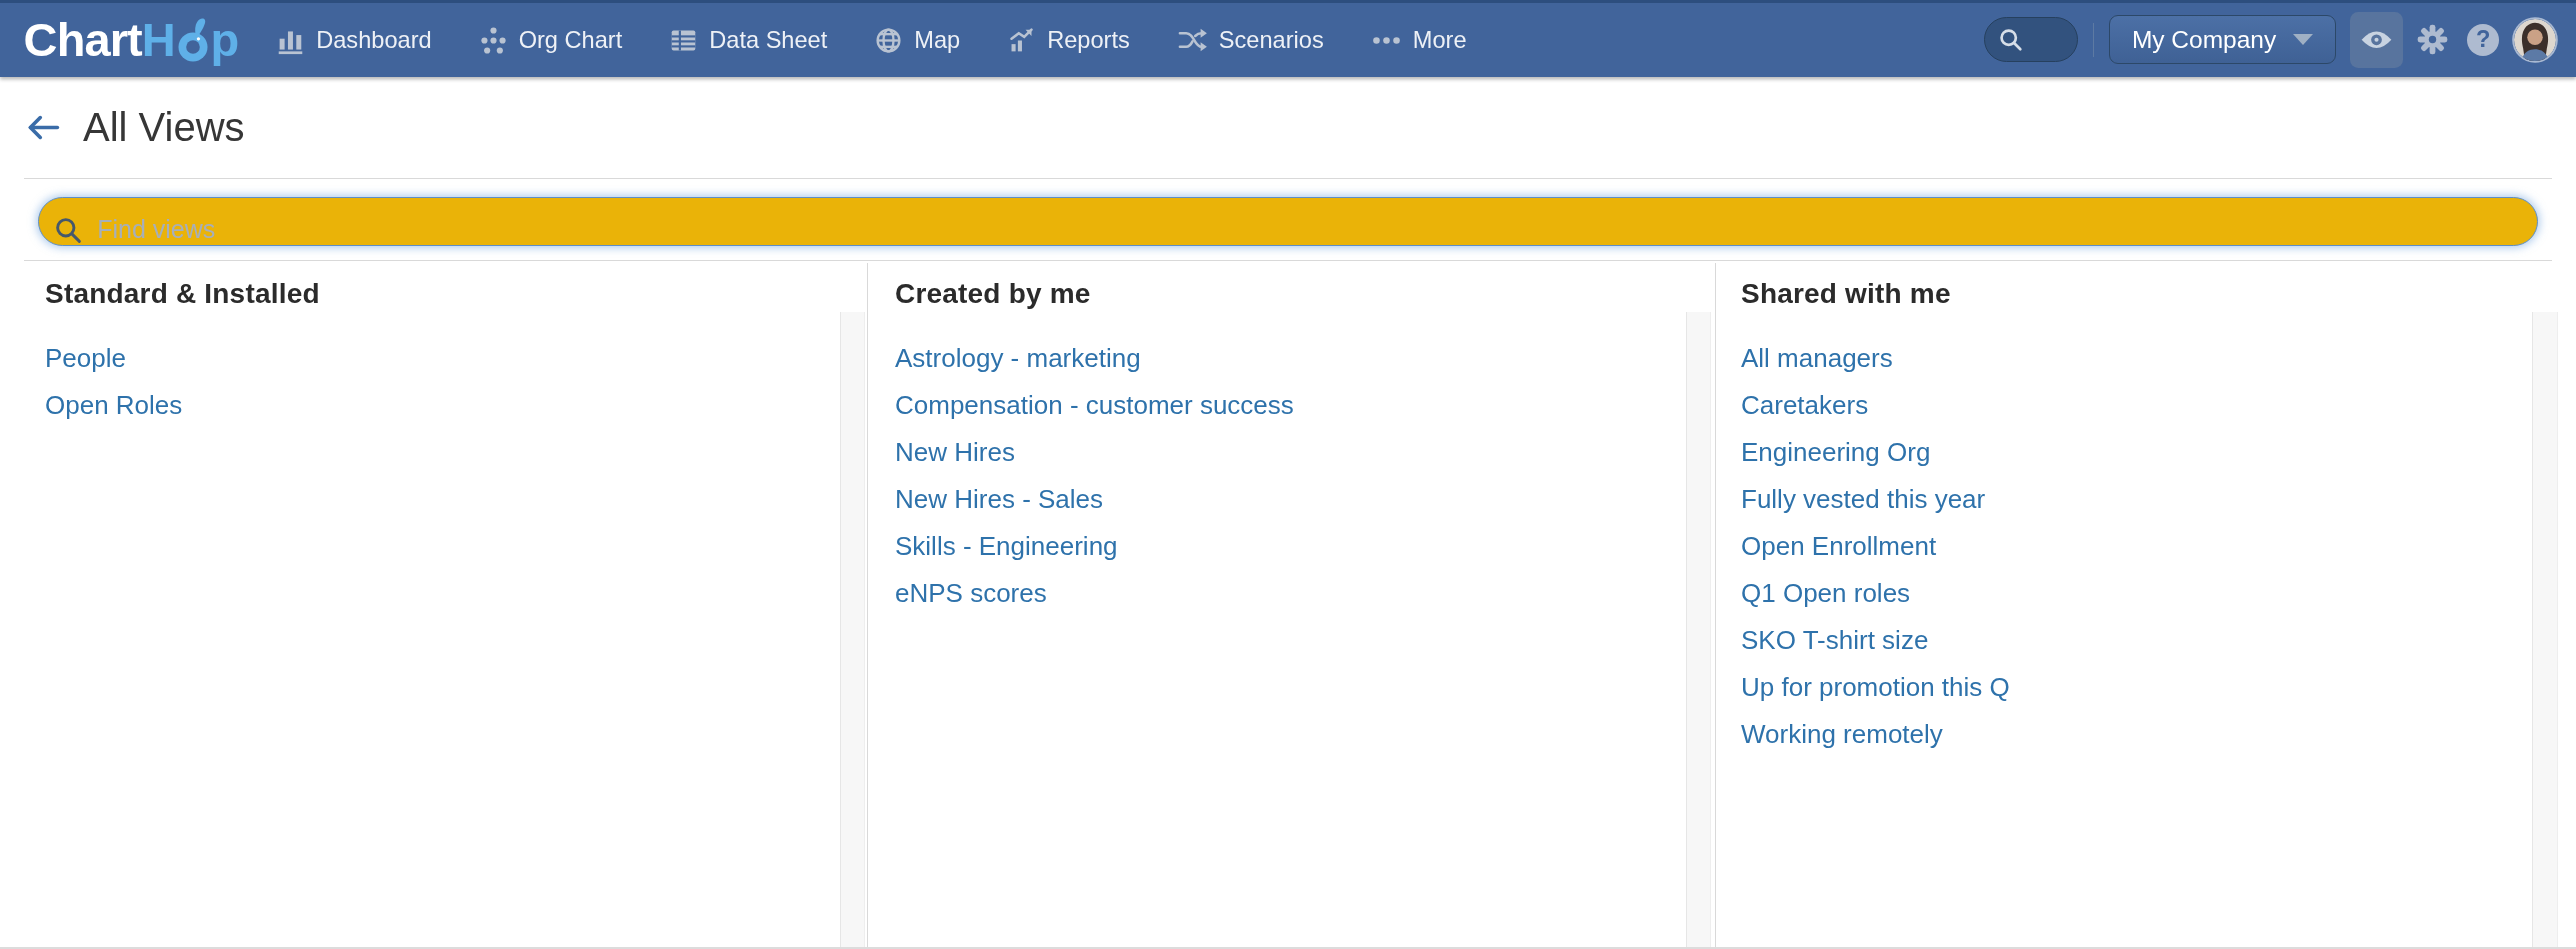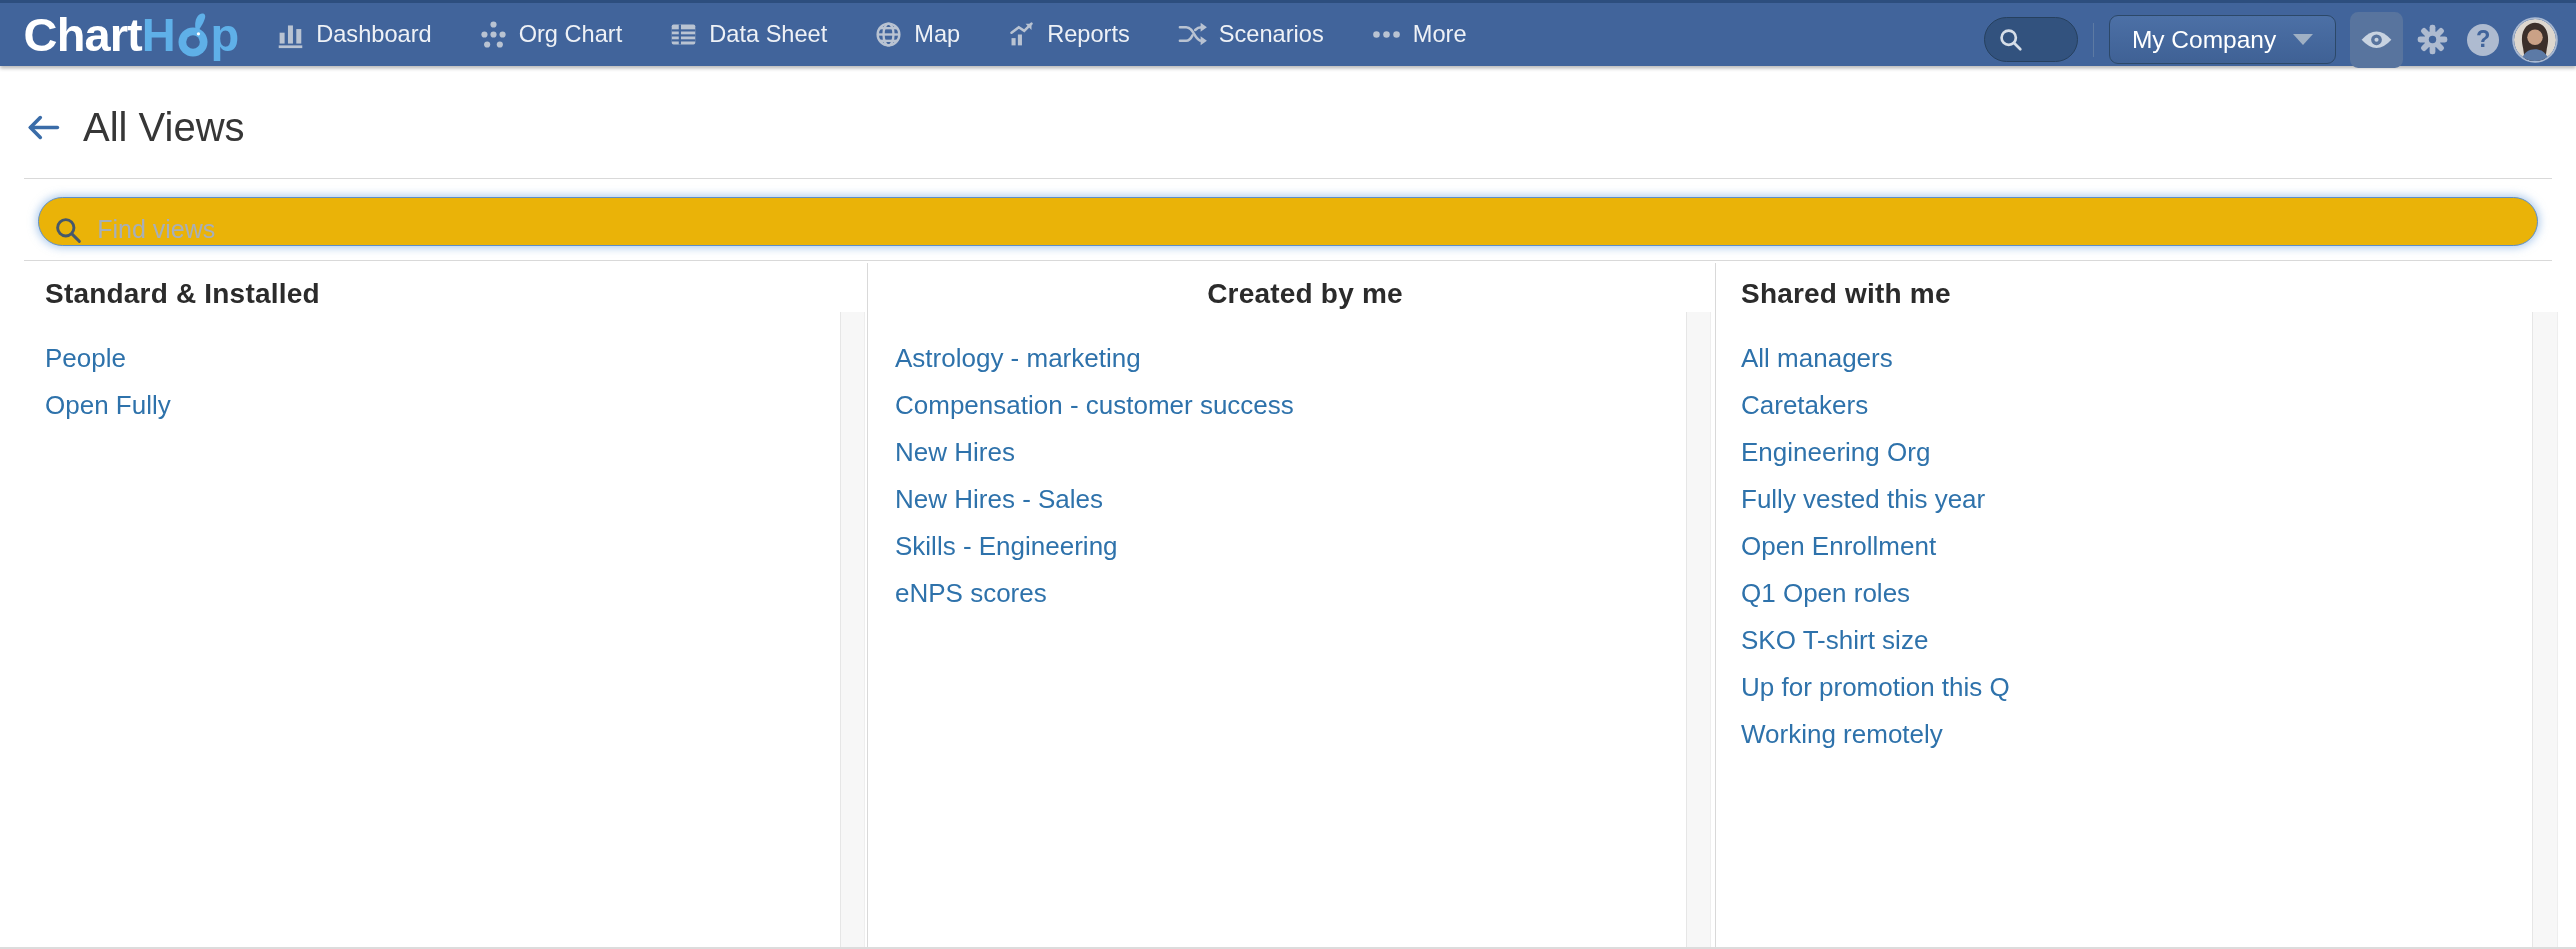--- a/index.html
+++ b/index.html
@@ -1,20 +1,20 @@
 <!DOCTYPE html>
 <html style="font-size:14.5px"><head>
 <meta charset="utf-8">
 <style>
   html,body{margin:0;padding:0;background:#ffffff;}
   body{width:2576px;height:950px;position:relative;overflow:hidden;
        font-family:"Liberation Sans", sans-serif;-webkit-font-smoothing:antialiased;}
 
   
-  .appbar{position:absolute;top:0;left:0;right:0;height:66px;background:#41649b;
+  .appbar{position:absolute;top:0;left:0;right:0;height:77px;background:#41649b;
           border-top:3.6px solid #2d4e7e;box-sizing:border-box;display:flex;align-items:center;
           box-shadow:0 2.7px 3.6px rgba(0,0,0,.28);z-index:5;}
   .logo{display:flex;align-items:center;margin-left:23.6px;font-weight:bold;font-size:47px;
         letter-spacing:-0.9px;cursor:pointer;line-height:1;}
   .logo .lg-w{color:#ffffff;}
   .logo .lg-b{color:#5fb0e8;}
   .logo svg{margin:0 -2.7px 0 -1.8px;vertical-align:middle;}
 
   .nav{display:flex;align-items:center;margin-left:38px;gap:47px;}
   .nav-item{display:flex;align-items:center;gap:11px;cursor:pointer;}
@@ -54,21 +54,21 @@
              box-shadow:0 0 8.2px 1.8px rgba(108,160,220,.55);}
   .find-pill svg{flex:0 0 auto;margin-right:12.7px;}
   .find-input{border:none;outline:none;font-size:25px;color:#333;flex:1;background:transparent;
               font-family:"Liberation Sans", sans-serif;}
   .find-input::placeholder{color:#a7afba;}
 
   
   .cols{position:absolute;top:263px;left:0;right:0;bottom:0;display:flex;}
   .col{position:relative;box-sizing:border-box;}
   .col-1{width:868px;border-right:1.8px solid #d9d9d9;--pad:45px;}
-  .col-2{width:848px;border-right:1.8px solid #d9d9d9;text-align:center;--pad:27px;}
+  .col-2{width:848px;border-right:1.8px solid #d9d9d9;--pad:27px;}
   .col-3{flex:1;--pad:25px;}
   .col h2{margin:14.5px 0 0 0;padding-left:var(--pad);font-size:28px;color:#2b2b2b;
           font-weight:bold;letter-spacing:0.2px;}
   .view-list{list-style:none;margin:25px 0 0 0;padding:0;}
   .view-row{height:47px;display:flex;align-items:center;padding-left:var(--pad);}
   .view-link{color:#2e72ab;font-size:26px;text-decoration:none;cursor:pointer;}
   .track{position:absolute;top:49px;bottom:0;width:23.6px;background:#f7f7f7;
          border-left:0.9px solid #e6e6e6;border-right:0.9px solid #eeeeee;}
   .col-1 .track{right:1.8px;}
   .col-2 .track{right:3.6px;}
@@ -262,21 +262,21 @@
 
   <div class="col col-1">
     <h2>Standard &amp; Installed</h2>
     <ul class="view-list">
 
         <li class="view-row">
           <a href="#" class="view-link">People</a>
         </li>
 
         <li class="view-row">
-          <a href="#" class="view-link">Open Fully</a>
+          <a href="#" class="view-link">Open Roles</a>
         </li>
       </ul>
     <div class="track"></div>
   </div>
 
   <div class="col col-2">
     <h2>Created by me</h2>
     <ul class="view-list">
 
         <li class="view-row">

